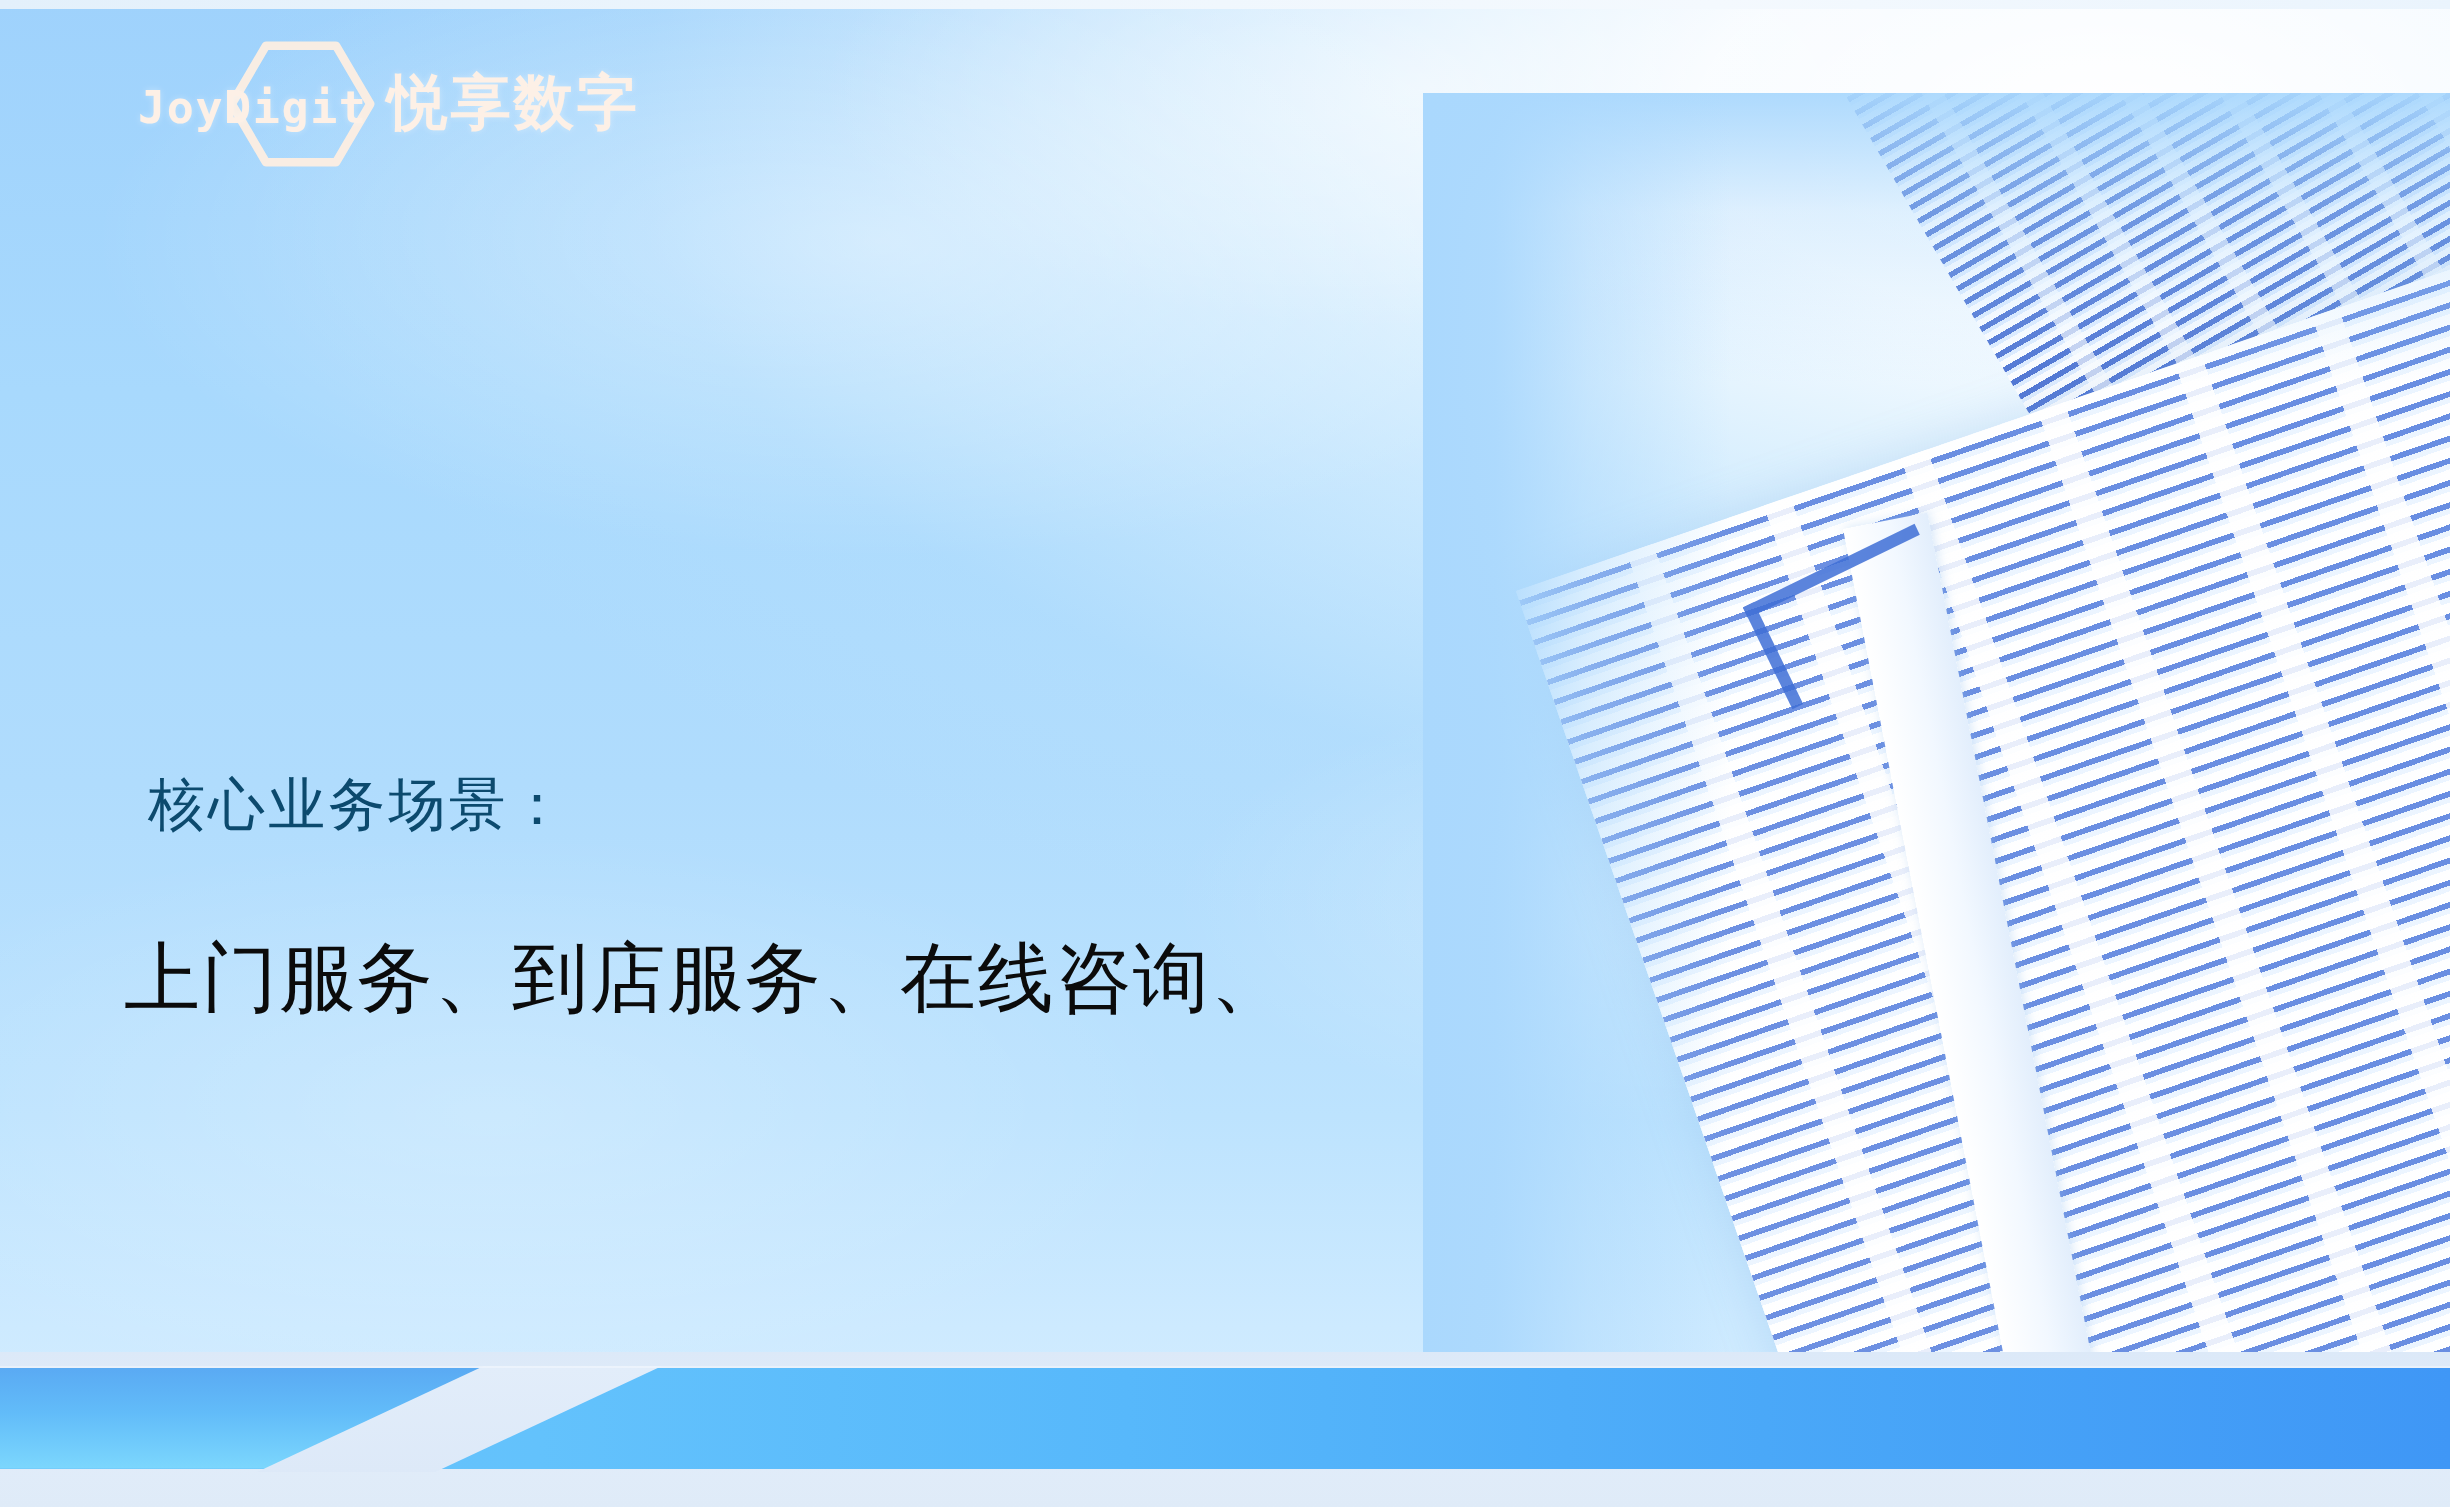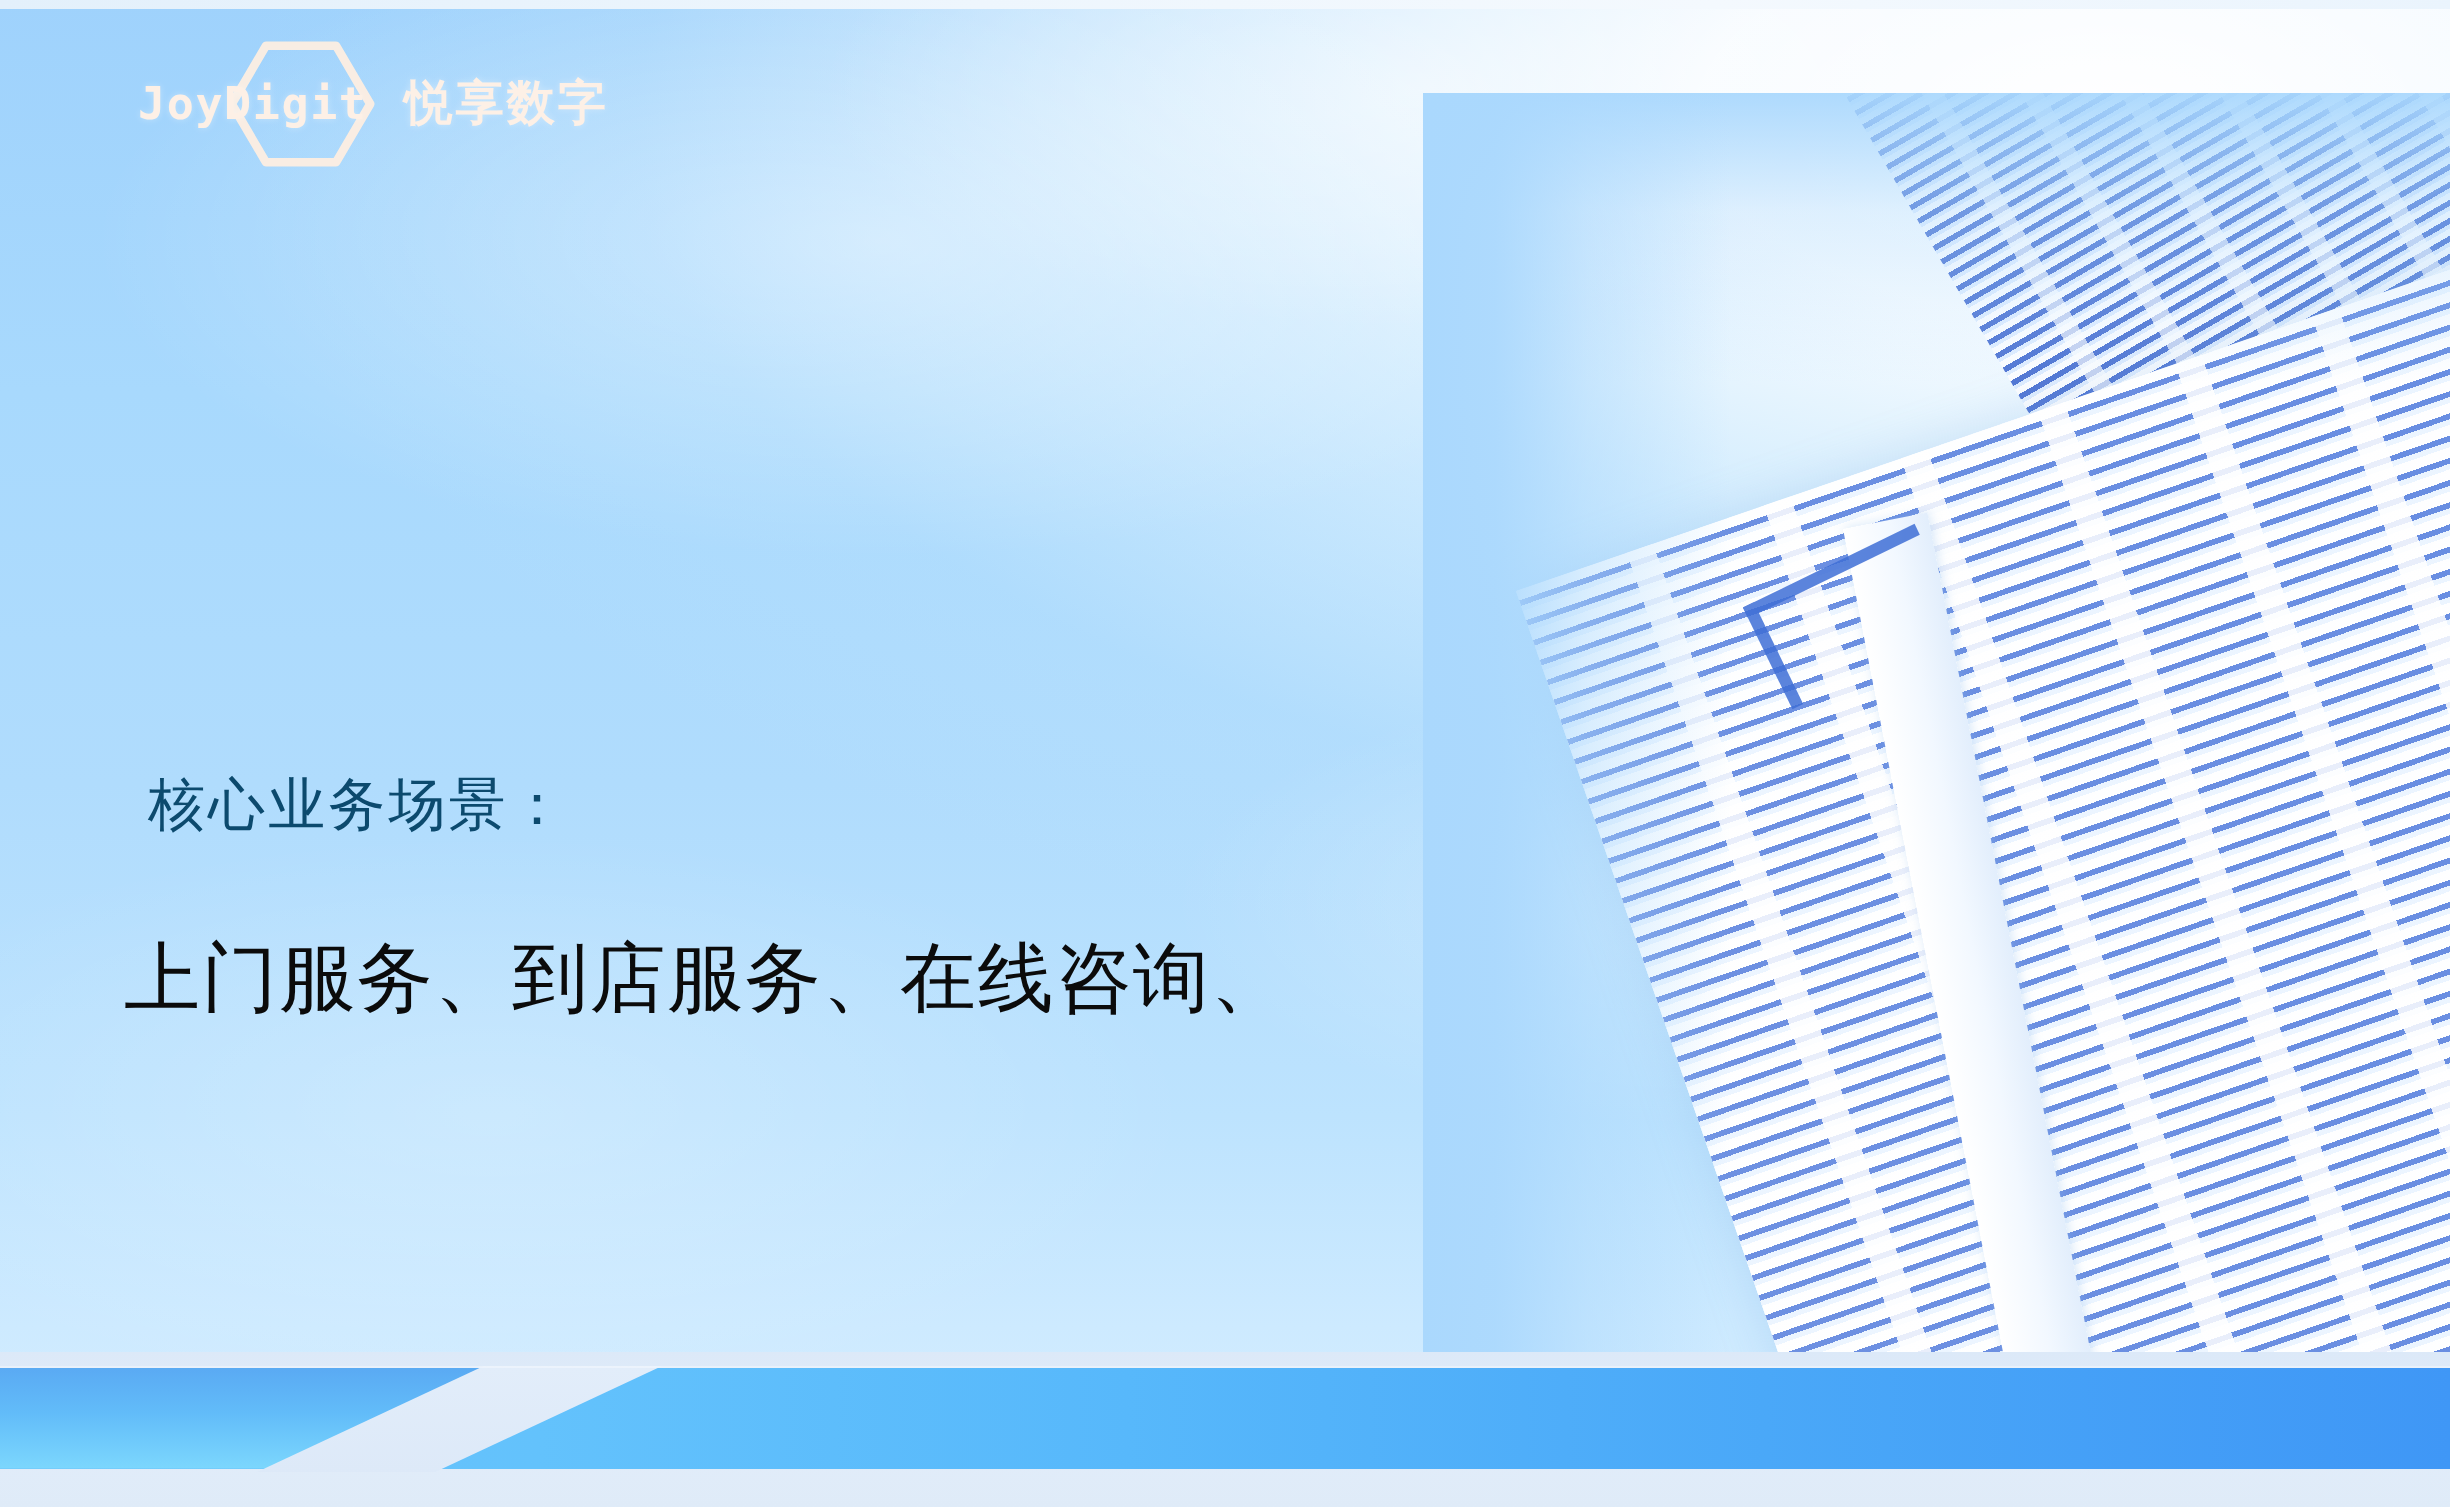--- a/index.html
+++ b/index.html
@@ -130,21 +130,21 @@
     position:relative;
     font-size:48px;font-weight:bold;letter-spacing:2.3px;
     color:#fdf0e6;
     white-space:nowrap;
     text-shadow:0 0 7.8px rgba(255,255,255,0.35);
   }
   .logo-mark{
     font-family:"DejaVu Sans Mono","Liberation Mono",monospace;
     font-size:45px;letter-spacing:1.6px;
   }
-  .logo-cn{ font-size:48px; margin-left:37px; letter-spacing:3.1px;}
+  .logo-cn{ font-size:60px; margin-left:20px; letter-spacing:3.1px;}
 
   
   .title{
     position:absolute;left:121px;top:257px;
     font-size:165px;
     font-weight:bold;
     letter-spacing:4.7px;
     color:#000000;
     line-height:1.12;
     white-space:nowrap;

